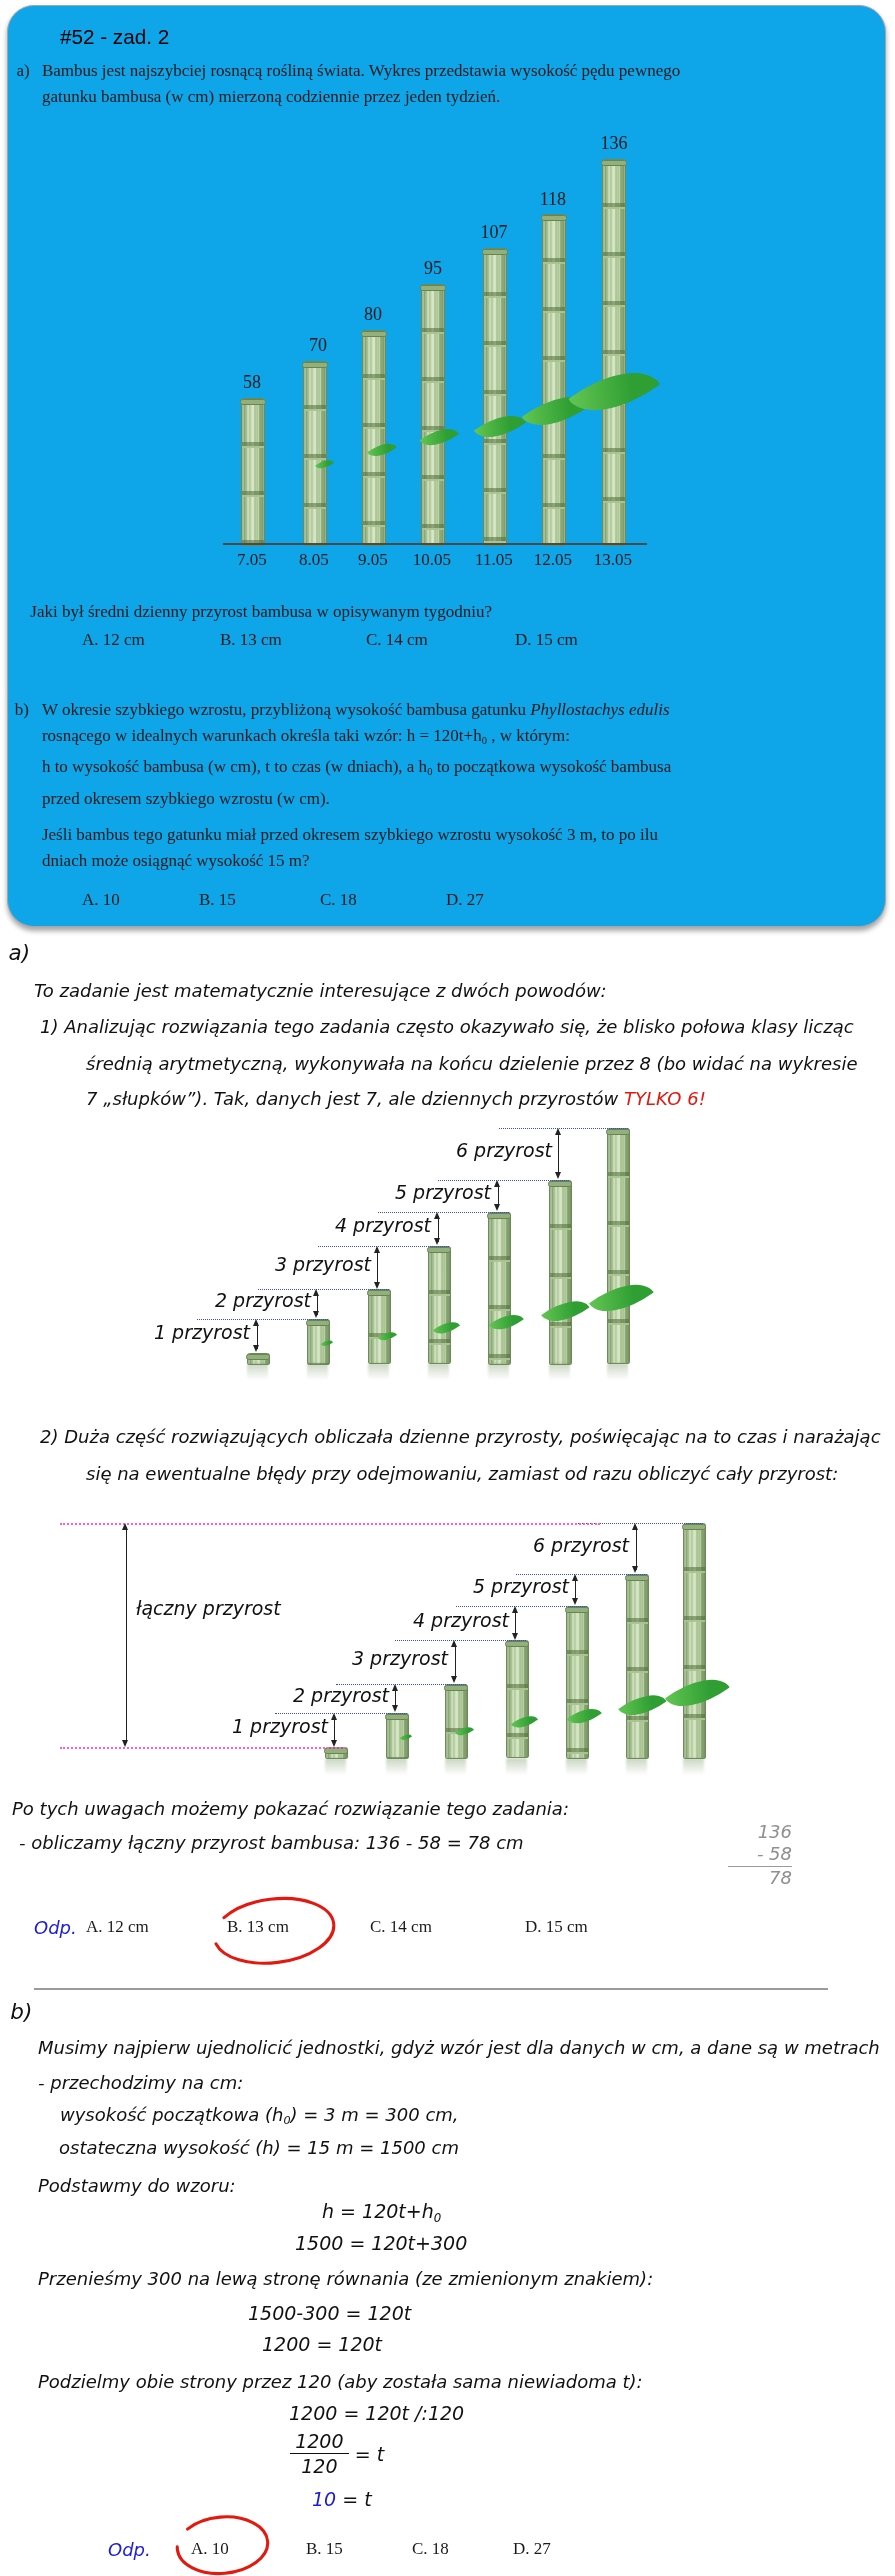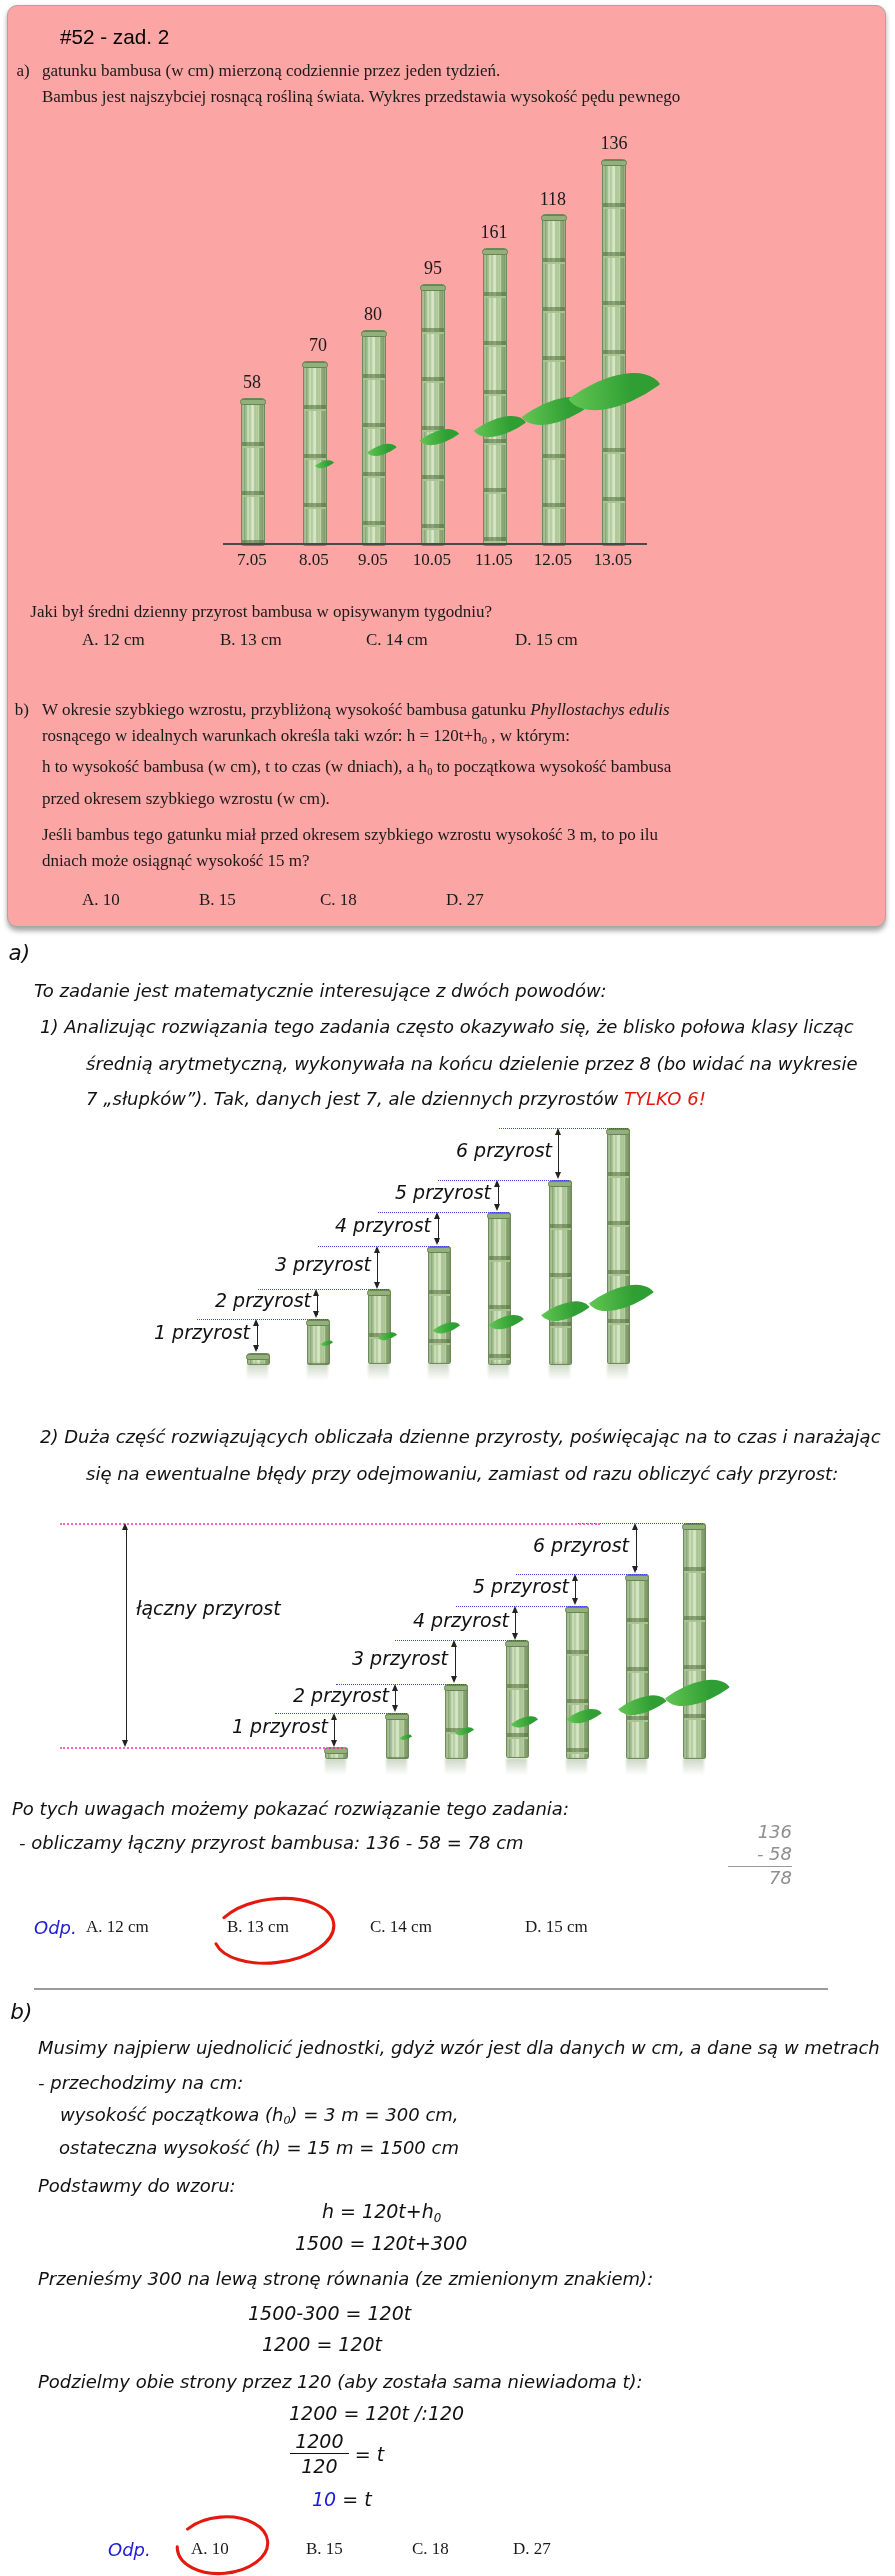--- a/index.html
+++ b/index.html
@@ -17,21 +17,21 @@
   .serif{font-family:"Liberation Serif",serif;font-size:17px;line-height:26px;}
   .hand{font-family:"DejaVu Sans",sans-serif;font-style:italic;font-size:18px;line-height:27.6px;color:#111;}
   .hand-big{font-size:21.5px;}
   .blue{color:var(--blue);}
   .sg-i{font-style:italic;text-align:right;}
   .sg-sub{font-size:0.62em;vertical-align:-0.3em;}
   .sg-red{color:var(--red);}
   .sg-blue{color:var(--blue);}
 
   #problem-box{position:absolute;left:6.9px;top:5.2px;width:877px;height:920px;
-    border:1.7px solid #a6a6a6;border-radius:10px;background:#fca5a5;
+    border:1.7px solid #a6a6a6;border-radius:27px;background:#0ea5e9;
     box-shadow:0 3.4px 5.2px rgba(0,0,0,0.35);}
   #page-title{font-family:"Liberation Sans",sans-serif;font-size:20.7px;color:#000;}
 
   .stalk{position:absolute;border:0.9px solid #6d8a59;border-radius:2.6px 2.6px 1.7px 1.7px;
     background:
       repeating-linear-gradient(180deg, rgba(0,0,0,0) 0 43px, rgba(78,108,58,0.55) 43px 47px, rgba(170,195,145,0.95) 47px 49px),
       repeating-linear-gradient(90deg, rgba(255,255,255,0.25) 0 1.7px, rgba(0,0,0,0.06) 1.7px 3.4px, rgba(0,0,0,0) 3.4px 5.2px),
       linear-gradient(90deg,#7d9c68 0%,#b9d2a2 30%,#cfe2bb 45%,#a7c48f 75%,#748f5e 100%);}
   .stalk::before{content:"";position:absolute;left:-1.7px;right:-1.7px;top:0;height:4.3px;
     background:#93b07c;border:0.9px solid #678552;border-radius:2.6px;}
@@ -64,22 +64,22 @@
 </head>
 <body>
 
 <div id="page">
 
   <div id="problem-box">
     <div class="abs" id="page-title" style="left:52px;top:19px;">#52 - zad. 2</div>
 
     <div class="abs serif" style="left:8.6px;top:52px;">a)</div>
     <div class="abs" style="left:34px;top:52px;width:827px;">
+      <div class="serif line">Bambus jest najszybciej rosnącą rośliną świata. Wykres przedstawia wysokość pędu pewnego</div>
       <div class="serif line">gatunku bambusa (w cm) mierzoną codziennie przez jeden tydzień.</div>
-      <div class="serif line">Bambus jest najszybciej rosnącą rośliną świata. Wykres przedstawia wysokość pędu pewnego</div>
     </div>
 
     <div class="abs" id="main-chart" style="left:0;top:0;width:877px;height:568px;">
         <div class="stalk" style="left: 233px; top: 392px; width: 22.4px; height: 146px;"></div>
         <div class="bar-value" style="left: 218px; top: 366px; width: 52px;">58</div>
         <div class="x-tick" style="left: 214px; top: 544px; width: 60px;">7.05</div>
         <div class="stalk" style="left: 295px; top: 355px; width: 22.4px; height: 183px;">
           <div class="leaf" style="right: -10.5px; bottom: 73px; width: 17px; height: 8.5px;"></div>
         </div>
         <div class="bar-value" style="left: 284px; top: 329px; width: 52px;">70</div>
@@ -90,21 +90,21 @@
         <div class="bar-value" style="left: 339px; top: 298px; width: 52px;">80</div>
         <div class="x-tick" style="left: 335px; top: 544px; width: 60px;">9.05</div>
         <div class="stalk" style="left: 413px; top: 278px; width: 22.4px; height: 260px;">
           <div class="leaf" style="right: -22px; bottom: 90px; width: 36px; height: 18px;"></div>
         </div>
         <div class="bar-value" style="left: 399px; top: 252px; width: 52px;">95</div>
         <div class="x-tick" style="left: 394px; top: 544px; width: 60px;">10.05</div>
         <div class="stalk" style="left: 475px; top: 242px; width: 22.4px; height: 296px;">
           <div class="leaf" style="right: -29px; bottom: 95px; width: 47px; height: 24px;"></div>
         </div>
-        <div class="bar-value" style="left: 460px; top: 216px; width: 52px;">161</div>
+        <div class="bar-value" style="left: 460px; top: 216px; width: 52px;">107</div>
         <div class="x-tick" style="left: 456px; top: 544px; width: 60px;">11.05</div>
         <div class="stalk" style="left: 534px; top: 208px; width: 22.4px; height: 330px;">
           <div class="leaf" style="right: -38px; bottom: 103px; width: 63px; height: 31px;"></div>
         </div>
         <div class="bar-value" style="left: 519px; top: 183px; width: 52px;">118</div>
         <div class="x-tick" style="left: 515px; top: 544px; width: 60px;">12.05</div>
         <div class="stalk" style="left: 594px; top: 153px; width: 22.4px; height: 385px;">
           <div class="leaf" style="right: -51px; bottom: 112px; width: 83px; height: 42px;"></div>
         </div>
         <div class="bar-value" style="left: 580px; top: 127px; width: 52px;">136</div>

